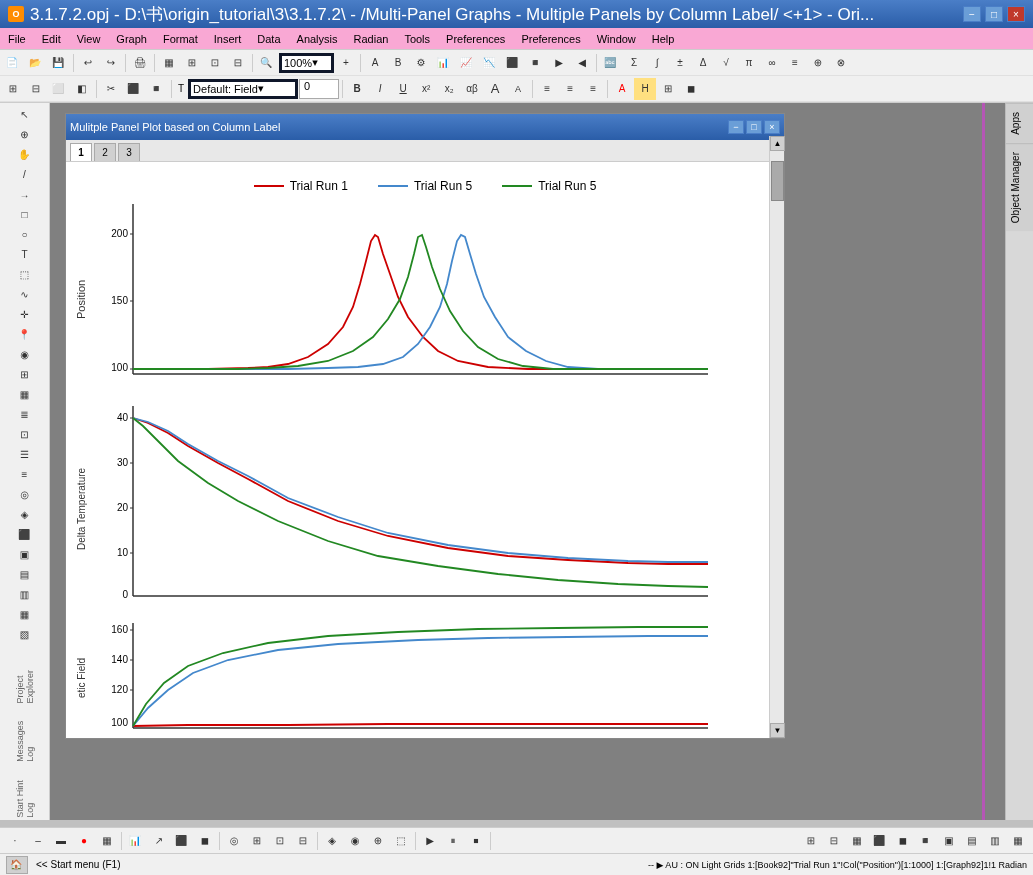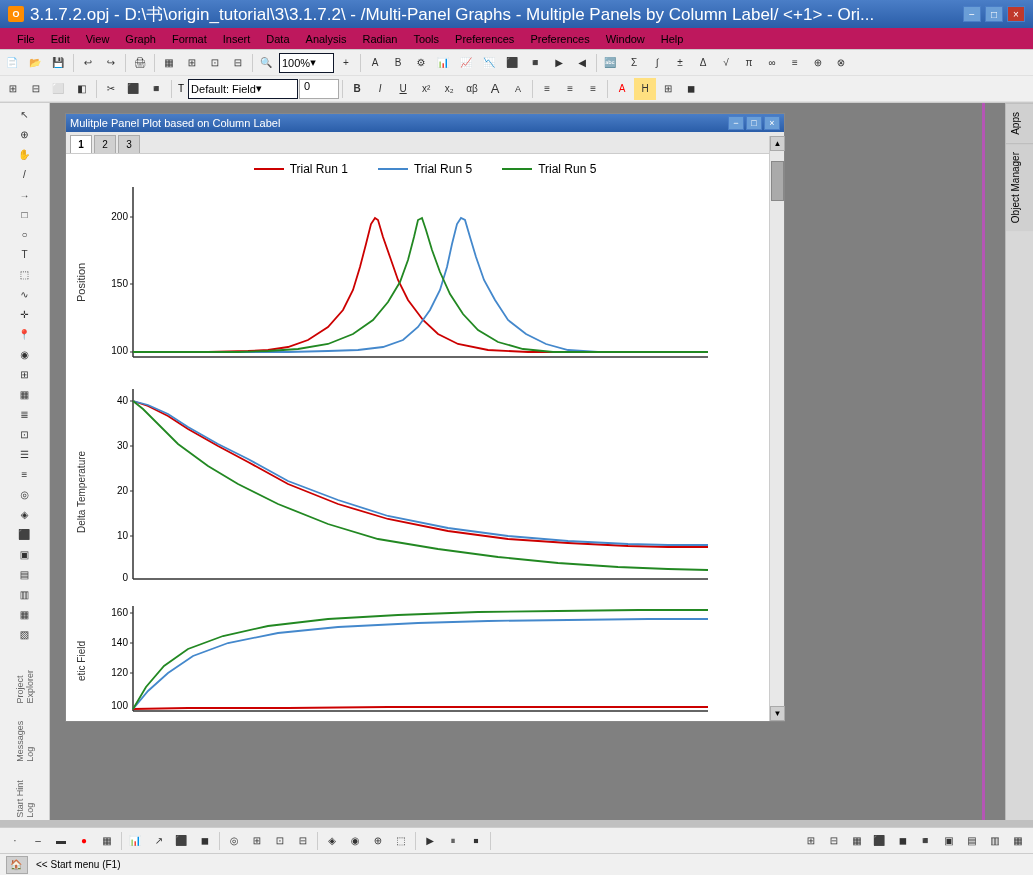--- a/index.html
+++ b/index.html
@@ -19,26 +19,25 @@
     #titlebar-left { display: flex; align-items: center; gap: 6px; }
     #titlebar-icon { width: 16px; height: 16px; background: #ff8c00; border-radius: 2px; font-size: 9px; display: flex; align-items: center; justify-content: center; color: white; font-weight: bold; }
     #titlebar-title { font-size: 17px; }
     #titlebar-controls { display: flex; gap: 4px; }
     .titlebar-btn { width: 18px; height: 16px; background: #6a9ed7; border: 1px solid #4a7ec7; color: white; font-size: 10px; display: flex; align-items: center; justify-content: center; cursor: pointer; }
     #close-btn { background: #c0392b; }
 
     
     #menubar {
       height: 22px;
-      background: #be185d;
+      background: #f9a8d4;
       display: flex;
       align-items: center;
       border-bottom: 1px solid #ccc;
       font-size: 11px;
-      padding-left: 9px;
     }
     .menu-item {
       padding: 2px 8px;
       cursor: pointer;
       height: 100%;
       display: flex;
       align-items: center;
     }
 
     
@@ -69,21 +68,21 @@
     .tb-sep { width: 1px; height: 18px; background: #ccc; margin: 0 2px; }
     .tb-input {
       height: 20px;
       border: 1px solid #aaa;
       background: white;
       padding: 0 4px;
       font-size: 11px;
     }
     .tb-dropdown {
       height: 20px;
-      border: 1px solid #0f172a;
+      border: 3px solid #0f172a;
       background: white;
       padding: 0 2px;
       font-size: 11px;
       display: flex;
       align-items: center;
       cursor: pointer;
     }
 
     
     #left-toolbar {
@@ -141,21 +140,21 @@
     
     #graph-window {
       position: absolute;
       top: 10px;
       left: 15px;
       width: 720px;
       background: white;
       border: 1px solid #888;
     }
     #graph-titlebar {
-      height: 18px;
+      height: 26px;
       background: linear-gradient(to bottom, #4a7ec7, #2a5da8);
       display: flex;
       align-items: center;
       justify-content: space-between;
       padding: 0 4px;
       color: white;
       font-size: 11px;
     }
     #graph-controls { display: flex; gap: 2px; }
     .graph-ctrl-btn {
@@ -203,21 +202,21 @@
 
     
     #legend {
       display: flex;
       align-items: center;
       justify-content: center;
       gap: 30px;
       padding: 8px 0 4px 0;
       font-size: 12px;
     }
-    .legend-item { display: flex; align-items: center; gap: 6px; }
+    .legend-item { display: flex; align-items: center; gap: 6px; margin-top: 9px; }
     .legend-line { width: 30px; height: 2px; }
     .y-axis-label {
       writing-mode: vertical-rl;
       transform: rotate(180deg);
       font-size: 11px;
       text-align: center;
       width: 16px;
       display: flex;
       align-items: center;
       justify-content: center;
@@ -606,13 +605,14 @@
   <div class="tb-btn">▥</div>
   <div class="tb-btn">▦</div>
 </div>
 
 <div id="statusbar" style="height:22px; background:#f0f0f0; border-top:1px solid #ccc; display:flex; align-items:center; font-size:10px; padding:0 6px; gap:8px; position:absolute; bottom:0; left:0; right:0;">
   <div style="width:22px; height:18px; background:#d0d0d0; border:1px solid #aaa; display:flex; align-items:center; justify-content:center; font-size:10px; cursor:pointer;">
     <span>🏠</span>
   </div>
   <span>&lt;&lt; Start menu (F1)</span>
   <span style="flex:1; text-align:center;"></span>
+  <span style="font-size:9px;">-- ▶ AU : ON  Light Grids  1:[Book92]"Trial Run 1"!Col("Position")[1:1000]  1:[Graph92]1!1  Radian</span>
 </div>
 
 </body></html>

